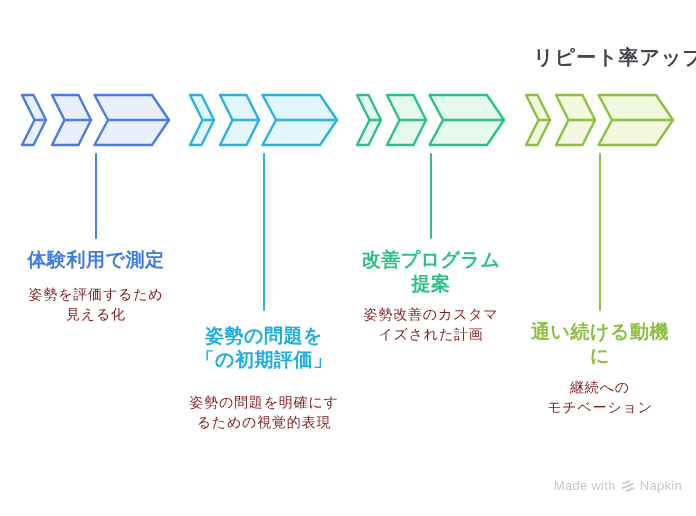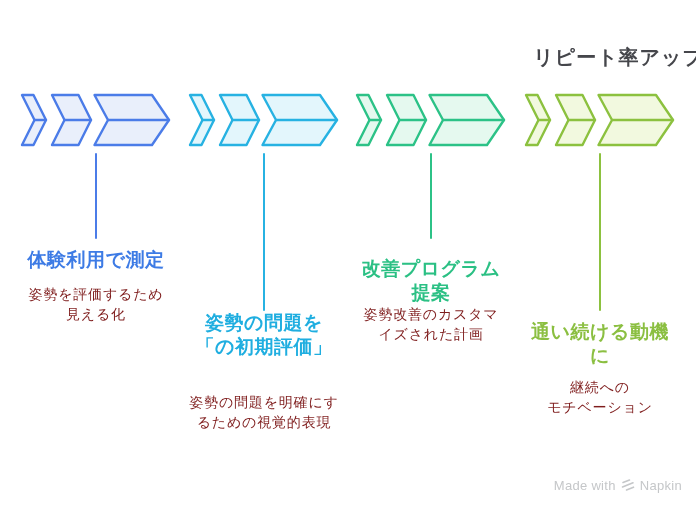--- a/index.html
+++ b/index.html
@@ -72,21 +72,21 @@
     font-size: 14px;
     line-height: 20px;
     letter-spacing: 0.8px;
     color: #7f1d1d;
   }
   .watermark {
     position: absolute;
     right: 14px;
     top: 478px;
     display: flex;
-    align-items: flex-start;
+    align-items: flex-end;
     gap: 5px;
     font-size: 13px;
     letter-spacing: 0.3px;
     color: #c5c7c9;
     cursor: pointer;
   }
   .napkin-icon { display: inline-block; }
 </style>
 </head>
 <body>
@@ -117,41 +117,41 @@
   <div class="stage" style="left: 179px; --accent: #27b2e2; --fill: #e3f6fc; --title-color: #1faee0;">
     <svg class="chevrons" width="154" height="54" viewBox="-2 -2 154 54">
       <path class="chev" d="M1,0 L12.5,0 L25,25 L12.5,50 L1,50 L13.5,25 Z"></path>
       <path class="fold" d="M13.5,25 L25,25"></path>
       <path class="chev" d="M31,0 L57.5,0 L70,25 L57.5,50 L31,50 L43.5,25 Z"></path>
       <path class="fold" d="M43.5,25 L70,25"></path>
       <path class="chev" d="M73.5,0 L131,0 L148,25 L131,50 L73.5,50 L87,25 Z"></path>
       <path class="fold" d="M87,25 L148,25"></path>
     </svg>
     <div class="connector long"></div>
-    <div class="stage-title" style="top:311px">
+    <div class="stage-title" style="top:324px">
       <div>姿勢の問題を</div>
       <div>「の初期評価」</div>
     </div>
     <div class="stage-desc" style="top:392px">
       <div>姿勢の問題を明確にす</div>
       <div>るための視覚的表現</div>
     </div>
   </div>
 
   <div class="stage" style="left: 346px; --accent: #2cc287; --fill: #e5f9ef; --title-color: #2bc084;">
     <svg class="chevrons" width="154" height="54" viewBox="-2 -2 154 54">
       <path class="chev" d="M1,0 L12.5,0 L25,25 L12.5,50 L1,50 L13.5,25 Z"></path>
       <path class="fold" d="M13.5,25 L25,25"></path>
       <path class="chev" d="M31,0 L57.5,0 L70,25 L57.5,50 L31,50 L43.5,25 Z"></path>
       <path class="fold" d="M43.5,25 L70,25"></path>
       <path class="chev" d="M73.5,0 L131,0 L148,25 L131,50 L73.5,50 L87,25 Z"></path>
       <path class="fold" d="M87,25 L148,25"></path>
     </svg>
     <div class="connector short"></div>
-    <div class="stage-title" style="top:257px">
+    <div class="stage-title" style="top:248px">
       <div>改善プログラム</div>
       <div>提案</div>
     </div>
     <div class="stage-desc" style="top:304px">
       <div>姿勢改善のカスタマ</div>
       <div>イズされた計画</div>
     </div>
   </div>
 
   <div class="stage" style="left: 515px; --accent: #8cc13f; --fill: #f2f9df; --title-color: #8bbf41;">

